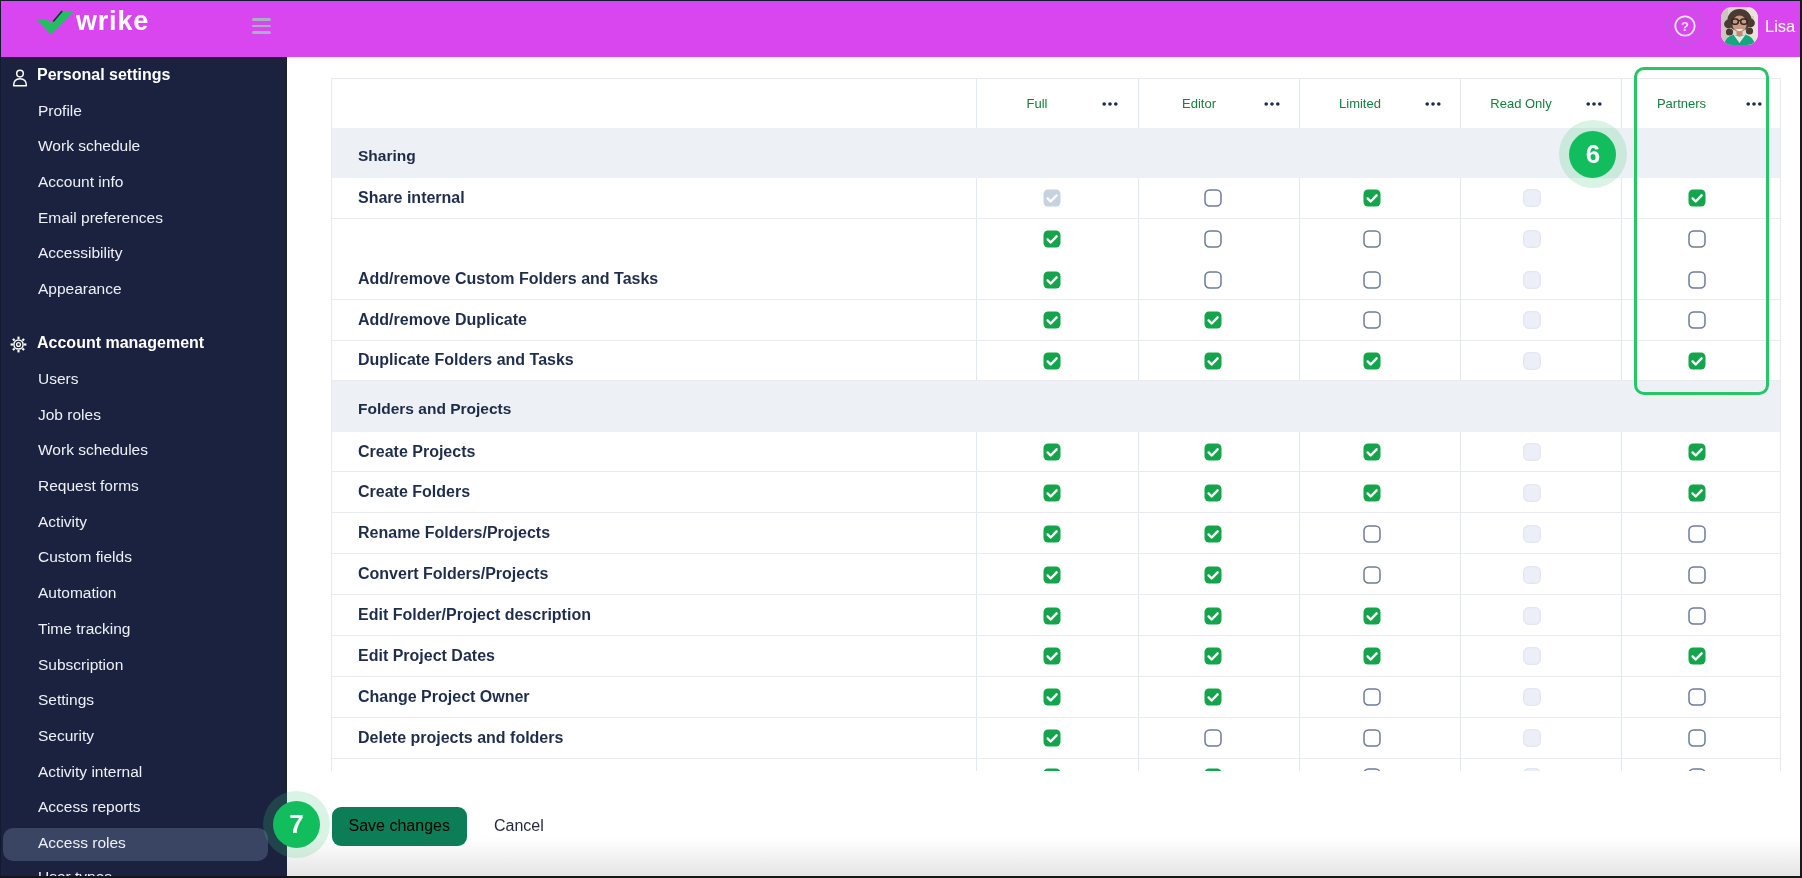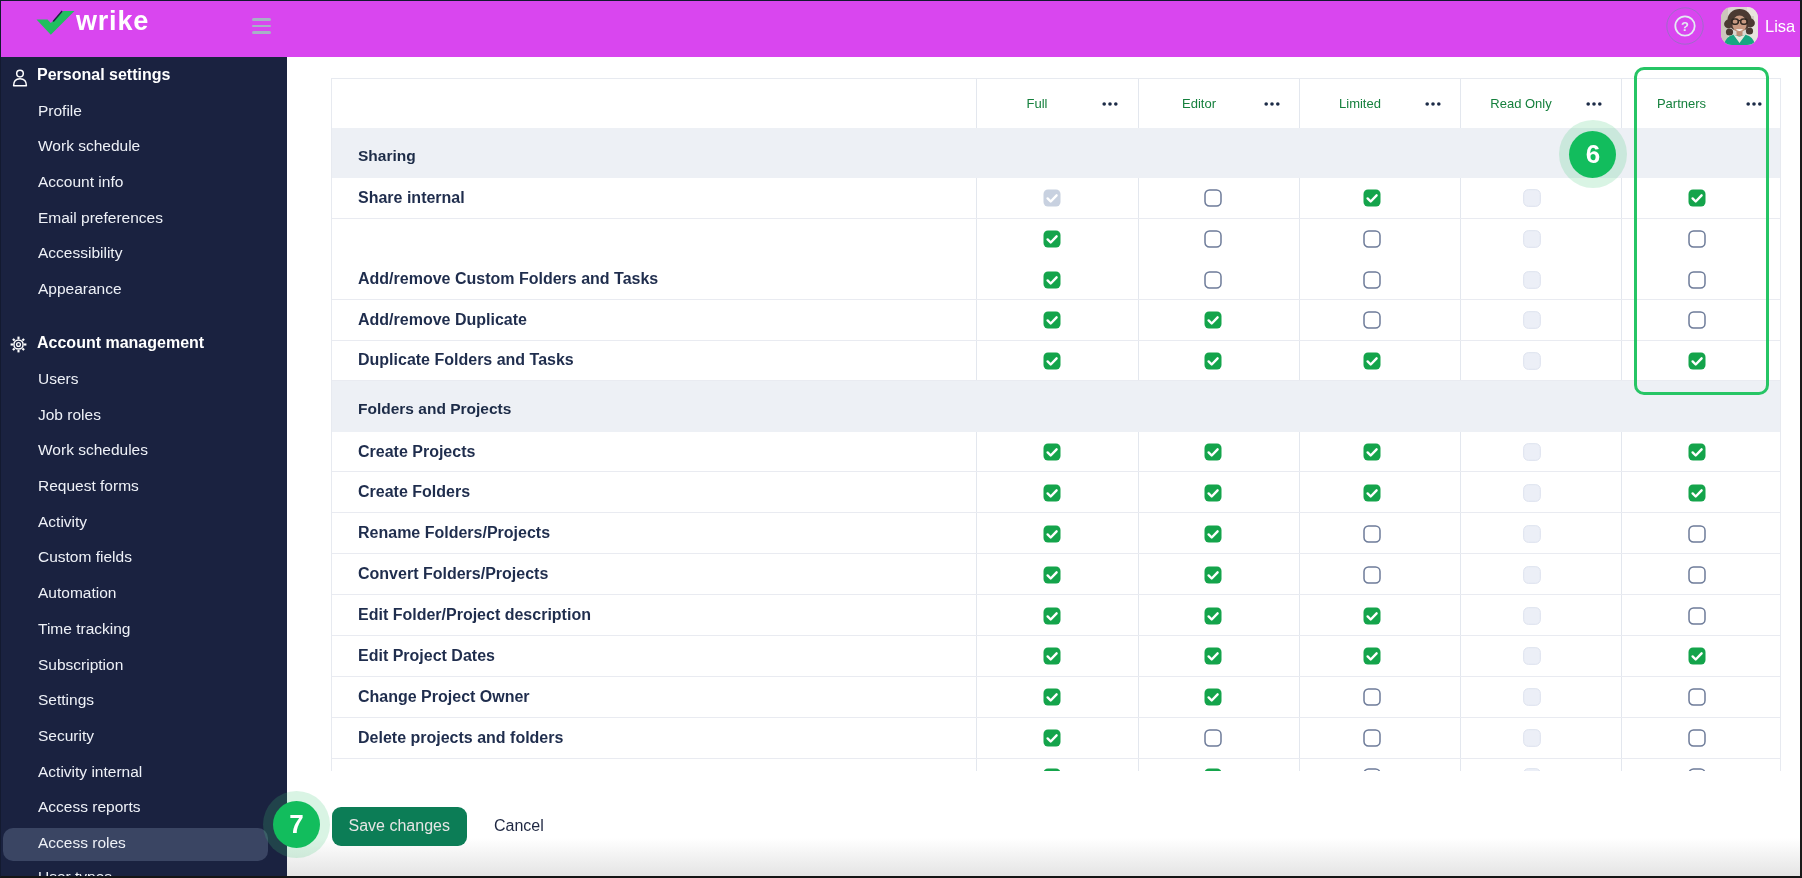--- a/index.html
+++ b/index.html
@@ -447,16 +447,16 @@
 <div style="position:absolute;left:1634.4px;top:67.4px;width:134.5px;height:327.6px;border:3.5px solid #26c565;border-radius:10px;z-index:10"></div>
 
 <div style="position:absolute;left:1559px;top:120px;width:68px;height:68px;border-radius:50%;background:rgba(66,199,122,0.20);z-index:11"></div>
 <div style="position:absolute;left:1569.4px;top:130.6px;width:47px;height:47px;border-radius:50%;background:#12bd5d;z-index:12;display:flex;align-items:center;justify-content:center;color:#fff;font-weight:bold;font-size:26px">6</div>
 
 <div style="position:absolute;left:263px;top:791px;width:67px;height:67px;border-radius:50%;background:rgba(66,199,122,0.20);z-index:11"></div>
 <div style="position:absolute;left:273px;top:801px;width:47px;height:47px;border-radius:50%;background:#12bd5d;z-index:12;display:flex;align-items:center;justify-content:center;color:#fff;font-weight:bold;font-size:26px">7</div>
 
 <div style="position:absolute;left:287px;top:838px;right:0;bottom:0;background:linear-gradient(to bottom, rgba(120,120,120,0) 0%, rgba(100,100,100,0.18) 100%);z-index:3"></div>
 
-<div style="position:absolute;left:332px;top:806.7px;width:134.5px;height:39.6px;border-radius:9px;background:#0c7d56;display:flex;align-items:center;justify-content:center;color:#e5e5e5;font-size:16px;z-index:6">Save changes</div>
+<div style="position:absolute;left:332px;top:806.7px;width:134.5px;height:39.6px;border-radius:9px;background:#0c7d56;display:flex;align-items:center;justify-content:center;color:#000000;font-size:16px;z-index:6">Save changes</div>
 <div style="position:absolute;left:494px;top:806.7px;height:39.6px;display:flex;align-items:center;color:#1e2742;font-size:16px;z-index:6">Cancel</div>
 
 <div class="frame"></div>
 
 </body></html>

